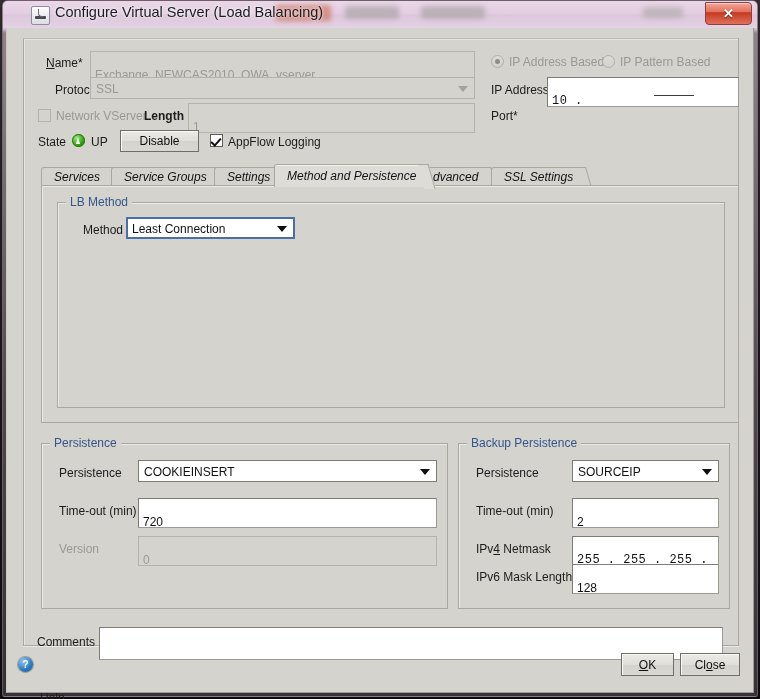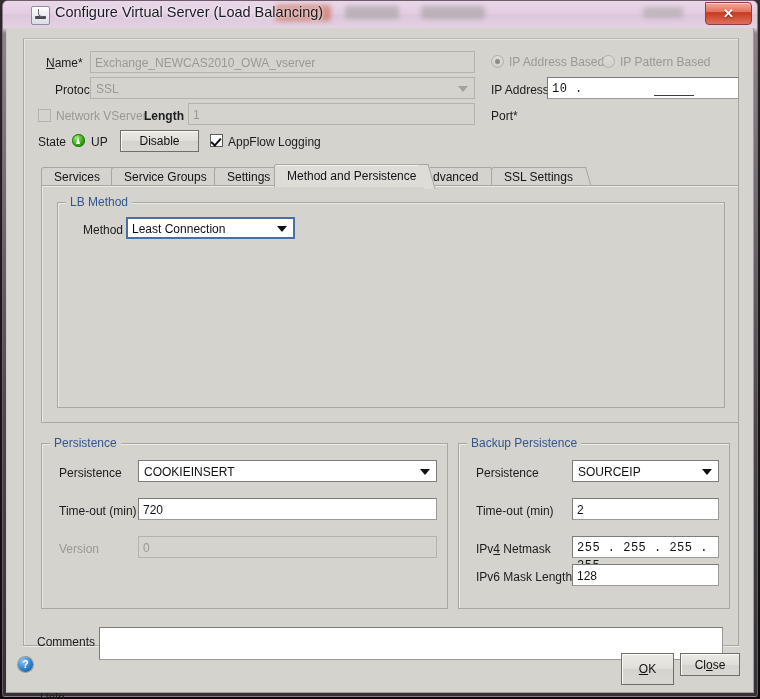--- a/index.html
+++ b/index.html
@@ -136,21 +136,21 @@
 
   .tf {
     position: absolute;
     box-sizing: border-box;
     background: #ffffff;
     border: 1px solid #9b9a94;
     border-top-color: #7d7c77;
     border-left-color: #7d7c77;
     font-size: 12px;
     color: #111;
-    padding: 2px 4px;
+    padding: 14px 4px;
     line-height: 18px;
     font-family: "Liberation Sans", sans-serif;
     outline: none;
   }
   .tf-dis {
     background: #d4d3ce;
     color: #9a9992;
     border: 1px solid #b4b3ac;
   }
   .tf-mono { font-family: "Liberation Mono", monospace; letter-spacing: .5px; }
@@ -214,21 +214,21 @@
     background: #d4d3ce;
     font-size: 12px;
     color: #34568a;
     white-space: nowrap;
   }
 
   
   .tabstrip {
     position: absolute;
     left: 17px; top: 125px;
-    width: 646px; height: 22px;
+    width: 646px; height: 22px; font-style: italic;
   }
   .tab {
     position: absolute;
     top: 3px; height: 19px;
     box-sizing: border-box;
     font-size: 12px;
     color: #131313;
     white-space: nowrap;
     padding: 2px 10px 0 12px;
     background: #d4d3ce;
@@ -471,21 +471,21 @@
         <div class="tf" style="left:113px; top:120px; width:147px; height:22px;">128</div>
       </div>
 
       <span class="lbl" style="left:13px; top:596px;">Comments</span>
       <div class="tf" style="left:75px; top:588px; width:624px; height:33px;"></div>
     </div>
 
     <div class="help-icon" style="left:11px; top:629px;">?</div>
     <span class="lbl" style="left:33px; top:630px;margin-top:33px;"><span class="u">H</span>elp</span>
 
-    <div class="btn" style="left:614px; top:625px; width:53px; height:32px;">
+    <div class="btn" style="left:614px; top:625px; width:53px; height:23px;">
       <span><span class="u">O</span>K</span>
     </div>
     <div class="btn" style="left:673px; top:625px; width:60px; height:23px;">
       <span>Cl<span class="u">o</span>se</span>
     </div>
 
   </div>
 </div>
 
 </body></html>

